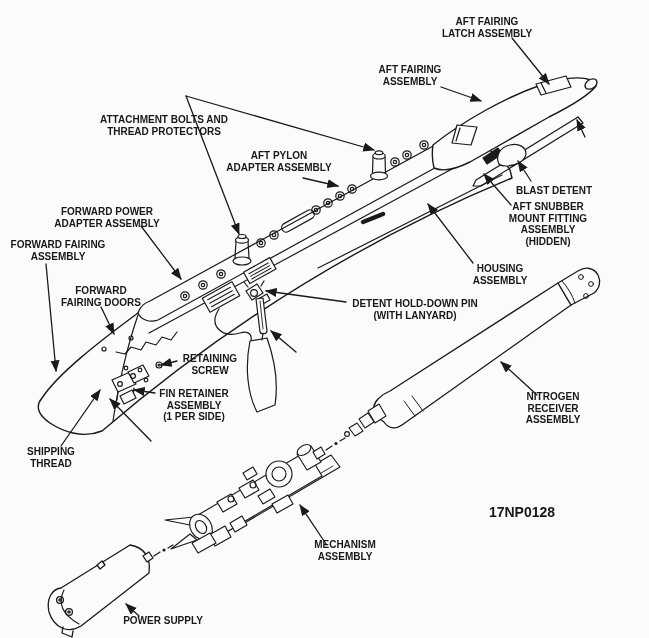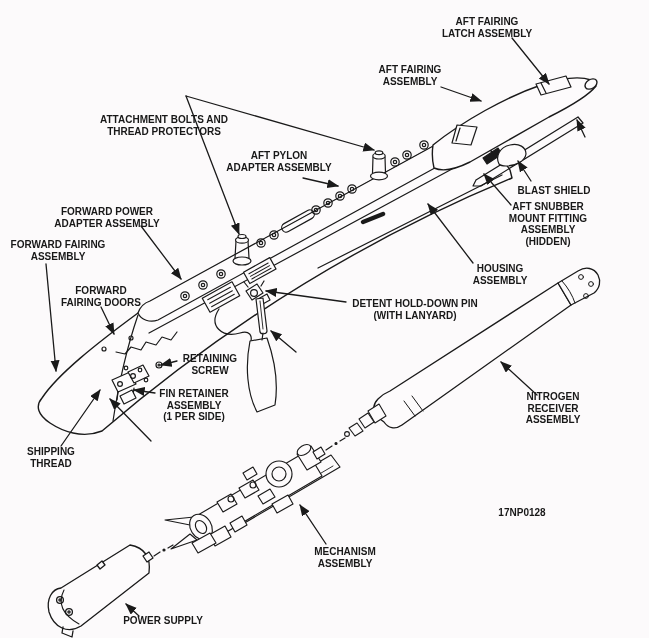--- a/index.html
+++ b/index.html
@@ -9,21 +9,21 @@
     font-family:"Liberation Sans","DejaVu Sans",sans-serif;
   }
   .stage svg { position:absolute; left:0; top:0; }
   .lbl {
     position:absolute; transform:translate(-50%,-50%);
     text-align:center; font-weight:bold; font-size:10px; line-height:11.5px;
     color:#181818; white-space:pre-line; letter-spacing:0px;
   }
   .fignum {
     position:absolute; transform:translate(-50%,-50%);
-    font-weight:bold; font-size:10px; color:#181818;
+    font-weight:bold; font-size:14px; color:#181818;
   }
 </style>
 </head>
 <body>
 
 <div class="stage">
 
 <svg width="649" height="638" viewBox="0 0 649 638">
   <defs>
     <marker id="ah" markerWidth="10" markerHeight="8" refX="8.2" refY="3.5" orient="auto">
@@ -245,21 +245,21 @@
 </svg>
 
 <div class="lbl" style="left:164px; top:81px;margin-top:44px;">ATTACHMENT BOLTS AND
 THREAD PROTECTORS</div>
 <div class="lbl" style="left:487px; top:27px;">AFT FAIRING
 LATCH ASSEMBLY</div>
 <div class="lbl" style="left:410px; top:75px;">AFT FAIRING
 ASSEMBLY</div>
 <div class="lbl" style="left:279px; top:161px;">AFT PYLON
 ADAPTER ASSEMBLY</div>
-<div class="lbl" style="left:554px; top:191px;">BLAST SHIELD</div>
+<div class="lbl" style="left:554px; top:191px;">BLAST DETENT</div>
 <div class="lbl" style="left:548px; top:224px;">AFT SNUBBER
 MOUNT FITTING
 ASSEMBLY (HIDDEN)</div>
 <div class="lbl" style="left:107px; top:217px;">FORWARD POWER
 ADAPTER ASSEMBLY</div>
 <div class="lbl" style="left:58px;  top:250px;">FORWARD FAIRING
 ASSEMBLY</div>
 <div class="lbl" style="left:500px; top:274px;">HOUSING
 ASSEMBLY</div>
 <div class="lbl" style="left:101px; top:296px;">FORWARD
@@ -268,19 +268,19 @@
 (WITH LANYARD)</div>
 <div class="lbl" style="left:210px; top:364px;">RETAINING
 SCREW</div>
 <div class="lbl" style="left:194px; top:405px;">FIN RETAINER
 ASSEMBLY
 (1 PER SIDE)</div>
 <div class="lbl" style="left:553px; top:408px;">NITROGEN RECEIVER
 ASSEMBLY</div>
 <div class="lbl" style="left:51px;  top:457px;">SHIPPING
 THREAD</div>
-<div class="lbl" style="left:345px; top:550px;margin-top:7px;">MECHANISM
+<div class="lbl" style="left:345px; top:550px;">MECHANISM
 ASSEMBLY</div>
 <div class="lbl" style="left:163px; top:621px;">POWER SUPPLY</div>
 
 <div class="fignum" style="left:522px; top:512px;">17NP0128</div>
 
 </div>
 
 </body></html>

